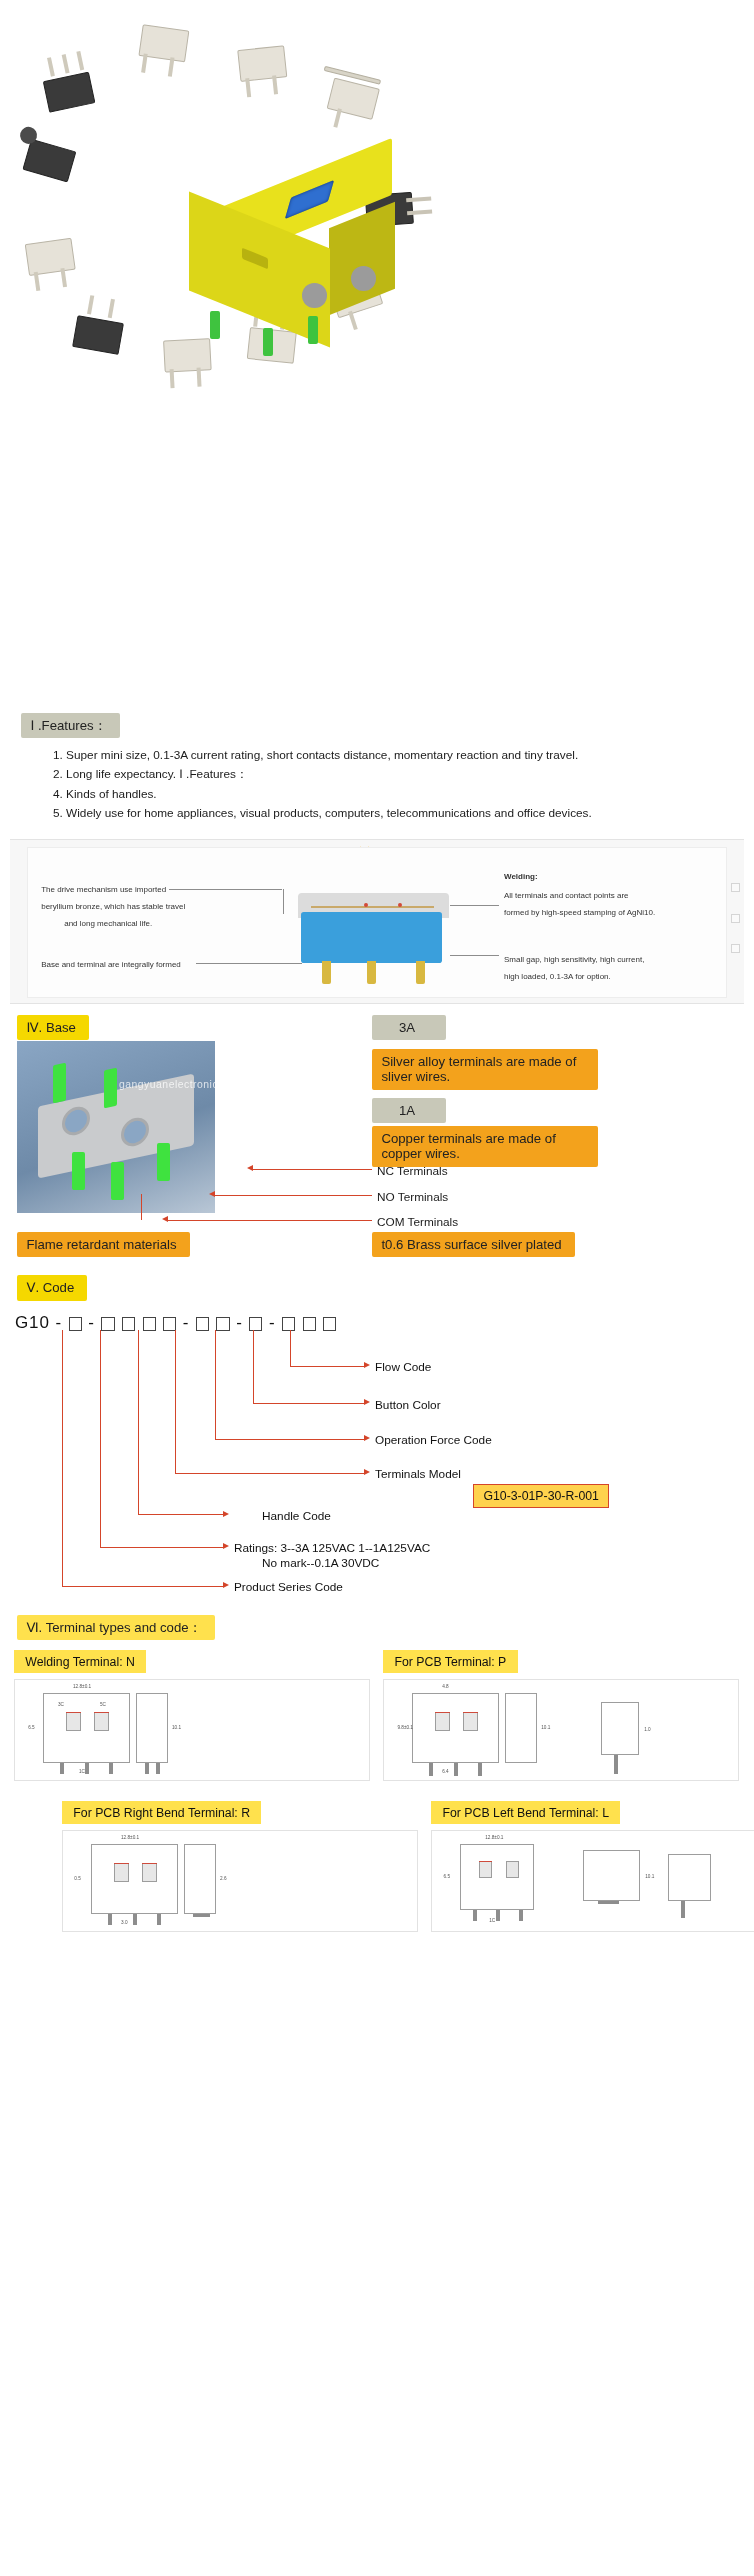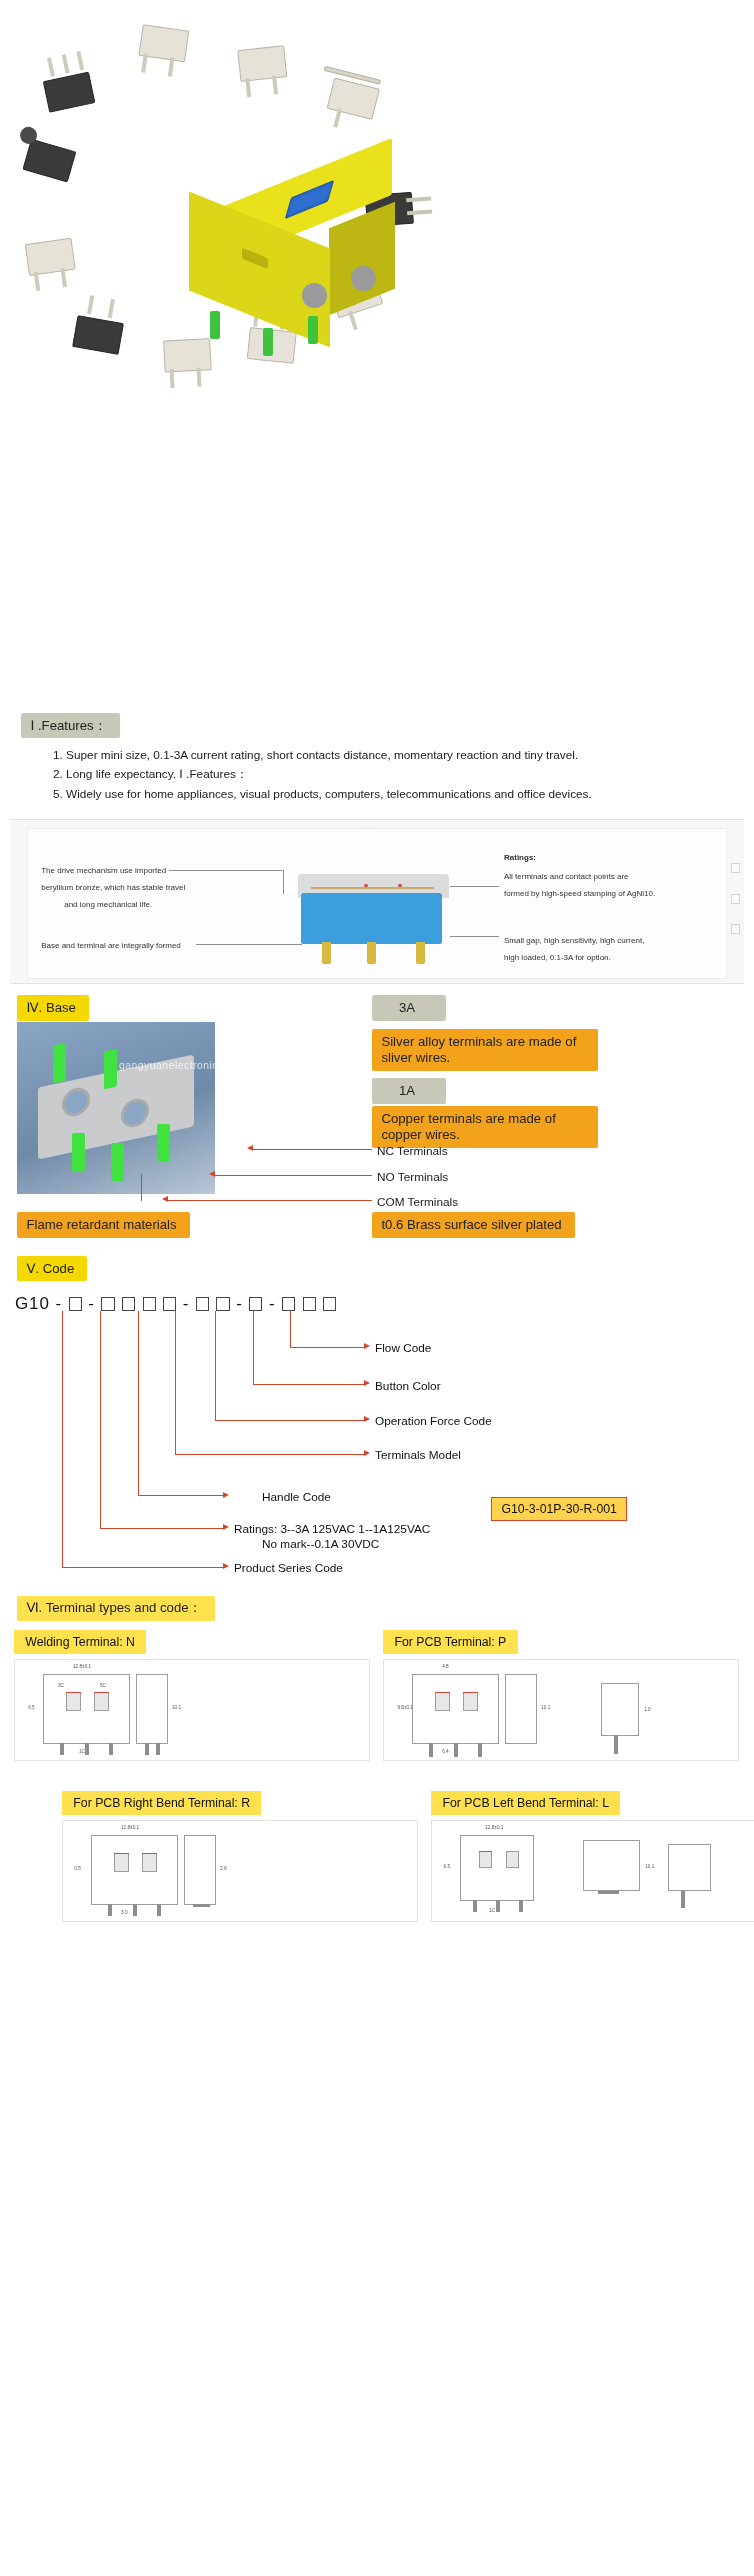--- a/index.html
+++ b/index.html
@@ -408,20 +408,21 @@
       <div class="term t2"></div>
       <div class="term t3"></div>
     </div>
   </div>
 
   <div class="features-wrap">
     <div class="bar gray">Ⅰ .Features：</div>
     <ul class="features-list">
       <li>1. Super mini  size, 0.1-3A current rating, short contacts distance, momentary reaction and tiny travel.</li>
       <li>2. Long life expectancy.  Ⅰ .Features：</li>
+      <li>4. Kinds of handles.</li>
       <li>5. Widely use for home appliances, visual products, computers, telecommunications and office devices.</li>
     </ul>
   </div>
 
   <div class="diagram-block">
     <div class="dia-spinner"></div>
     <div class="dia-side-tick" style="top:43px;"></div>
     <div class="dia-side-tick" style="top:74px;"></div>
     <div class="dia-side-tick" style="top:104px;"></div>
 
@@ -437,21 +438,21 @@
       <div class="dia-dot" style="left:370px; top:55px;"></div>
 
       <div class="dia-note" style="left:13.2px; top:34px;">The drive mechanism use imported</div>
       <div class="dia-note" style="left:13.2px; top:51px;">beryllium bronze, which has stable travel</div>
       <div class="dia-note" style="left:13.2px; top:68px;margin-left:23px;">and long mechanical life.</div>
       <div class="dia-note" style="left:13.2px; top:109px;">Base and terminal are integrally formed</div>
       <div class="dwg-line" style="left:141px; top:41px; width:113px; height:0.9px;"></div>
       <div class="dwg-line" style="left:255px; top:41px; width:0.9px; height:24.5px;"></div>
       <div class="dwg-line" style="left:168px; top:115px; width:106px; height:0.9px;"></div>
 
-      <div class="dia-note" style="left:476px; top:21px; font-weight:bold;">Ratings:</div>
+      <div class="dia-note" style="left:476px; top:21px; font-weight:bold;">Welding:</div>
       <div class="dia-note" style="left:476px; top:40px;">All terminals and  contact points are</div>
       <div class="dia-note" style="left:476px; top:57px;">formed by high-speed stamping of AgNi10.</div>
       <div class="dia-note" style="left:476px; top:104px;">Small gap, high sensitivity, high current,</div>
       <div class="dia-note" style="left:476px; top:121px;">high loaded, 0.1-3A for option.</div>
       <div class="dwg-line" style="left:422px; top:57px; width:49px; height:0.9px;"></div>
       <div class="dwg-line" style="left:422px; top:107px; width:49px; height:0.9px;"></div>
     </div>
   </div>
 
   <div class="base-section">
@@ -542,21 +543,21 @@
     <div class="hline" style="left:100px; top:272px; width:124px;"></div>
     <div class="lead-arrow" style="left:223px; top:268px;"></div>
     <div class="code-label" style="left:234px; top:266px;">Ratings: 3--3A 125VAC  1--1A125VAC</div>
     <div class="code-label" style="left:262px; top:281px;">No mark--0.1A 30VDC</div>
 
     <div class="vline" style="left:62px; top:55px; height:256px;"></div>
     <div class="hline" style="left:62px; top:311px; width:162px;"></div>
     <div class="lead-arrow" style="left:223px; top:307px;"></div>
     <div class="code-label" style="left:234px; top:305px;">Product Series Code</div>
 
-    <div class="code-example" style="left:491px; top:209px;margin-top:32px;">G10-3-01P-30-R-001</div>
+    <div class="code-example" style="left:473px; top:209px;">G10-3-01P-30-R-001</div>
   </div>
 
   <div style="height:53px;"></div>
 
   <div class="term-section">
     <div class="bar lightyellow" style="margin-left:17px;">Ⅵ. Terminal types and code：</div>
 
     <div class="term-grid">
       <div class="term-cell">
         <div class="term-cap">Welding Terminal: N</div>
@@ -597,21 +598,21 @@
           <div class="dwg-line" style="left:230px; top:75px; width:3.8px; height:19px;"></div>
           <div class="dwg-txt" style="left:58px; top:3.8px;">4.8</div>
           <div class="dwg-txt" style="left:13.2px; top:45px;">9.8±0.1</div>
           <div class="dwg-txt" style="left:157px; top:45px;">10.1</div>
           <div class="dwg-txt" style="left:58px; top:89px;">6.4</div>
           <div class="dwg-txt" style="left:260px; top:47px;">1.0</div>
         </div>
       </div>
     </div>
 
-    <div class="term-grid" style="margin-top:30px;padding-left:48px;">
+    <div class="term-grid" style="margin-top:20px;padding-left:48px;">
       <div class="term-cell">
         <div class="term-cap">For PCB Right Bend Terminal: R</div>
         <div class="dwg">
           <div class="dwg-panel" style="left:28px; top:13.2px; width:87px; height:70px;"></div>
           <div class="dwg-panel" style="left:121px; top:13.2px; width:32px; height:70px;"></div>
           <div class="dwg-fill" style="left:51px; top:32px; width:15px; height:19px;"></div>
           <div class="dwg-fill" style="left:79px; top:32px; width:15px; height:19px;"></div>
           <div class="dwg-red" style="left:51px; top:32px; width:15px; height:0.9px;"></div>
           <div class="dwg-red" style="left:79px; top:32px; width:15px; height:0.9px;"></div>
           <div class="dwg-line" style="left:45px; top:83px; width:3.8px; height:11.3px;"></div>

